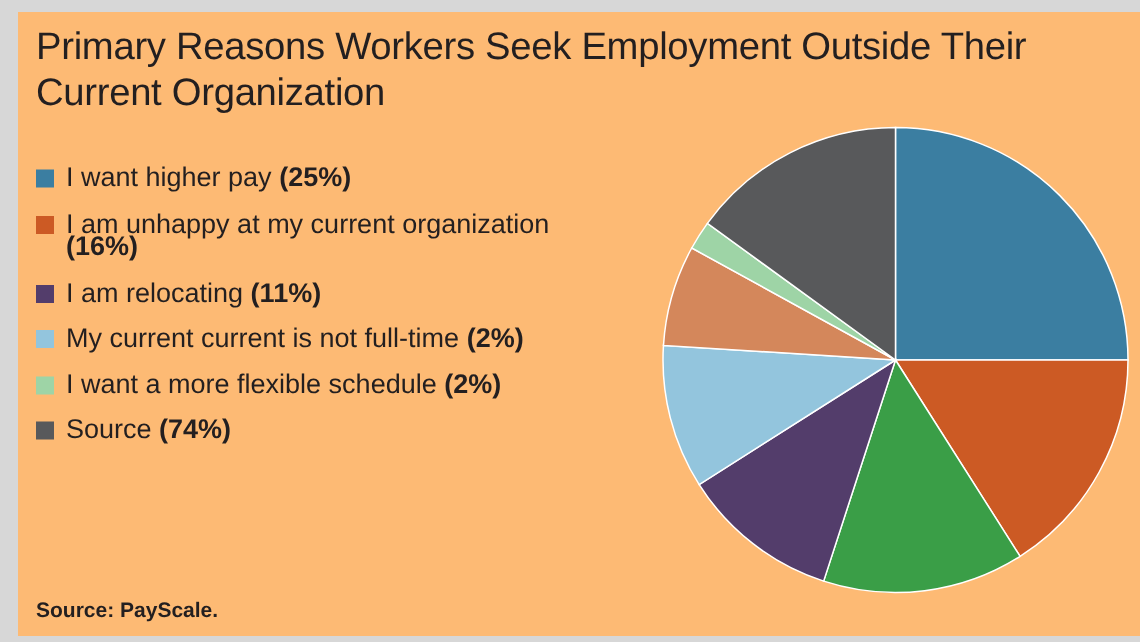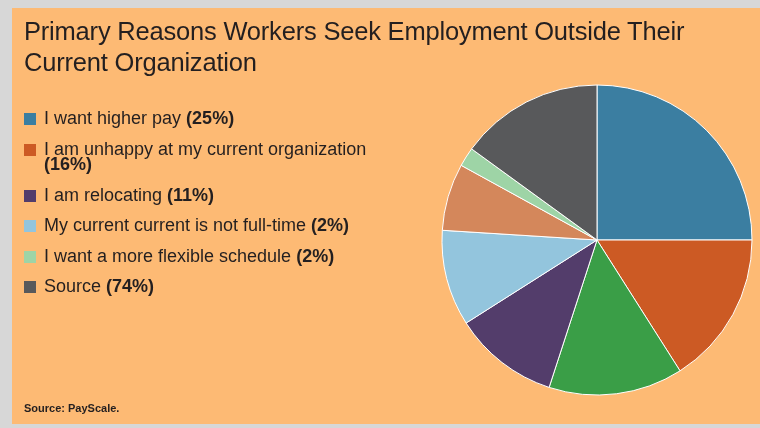--- a/index.html
+++ b/index.html
@@ -69,21 +69,21 @@
   }
   #pie {
     position: absolute;
     left: 25px;
     top: 6px;
   }
   #source {
     position: absolute;
     left: 12px;
     bottom: 10px;
-    font-size: 11px;
+    font-size: 14px;
     color: #231f20;
     font-weight: bold;
   }
 </style>
 </head>
 <body>
 
 <div id="page">
 
   <div id="title">Primary Reasons Workers Seek Employment Outside Their Current Organization</div>

